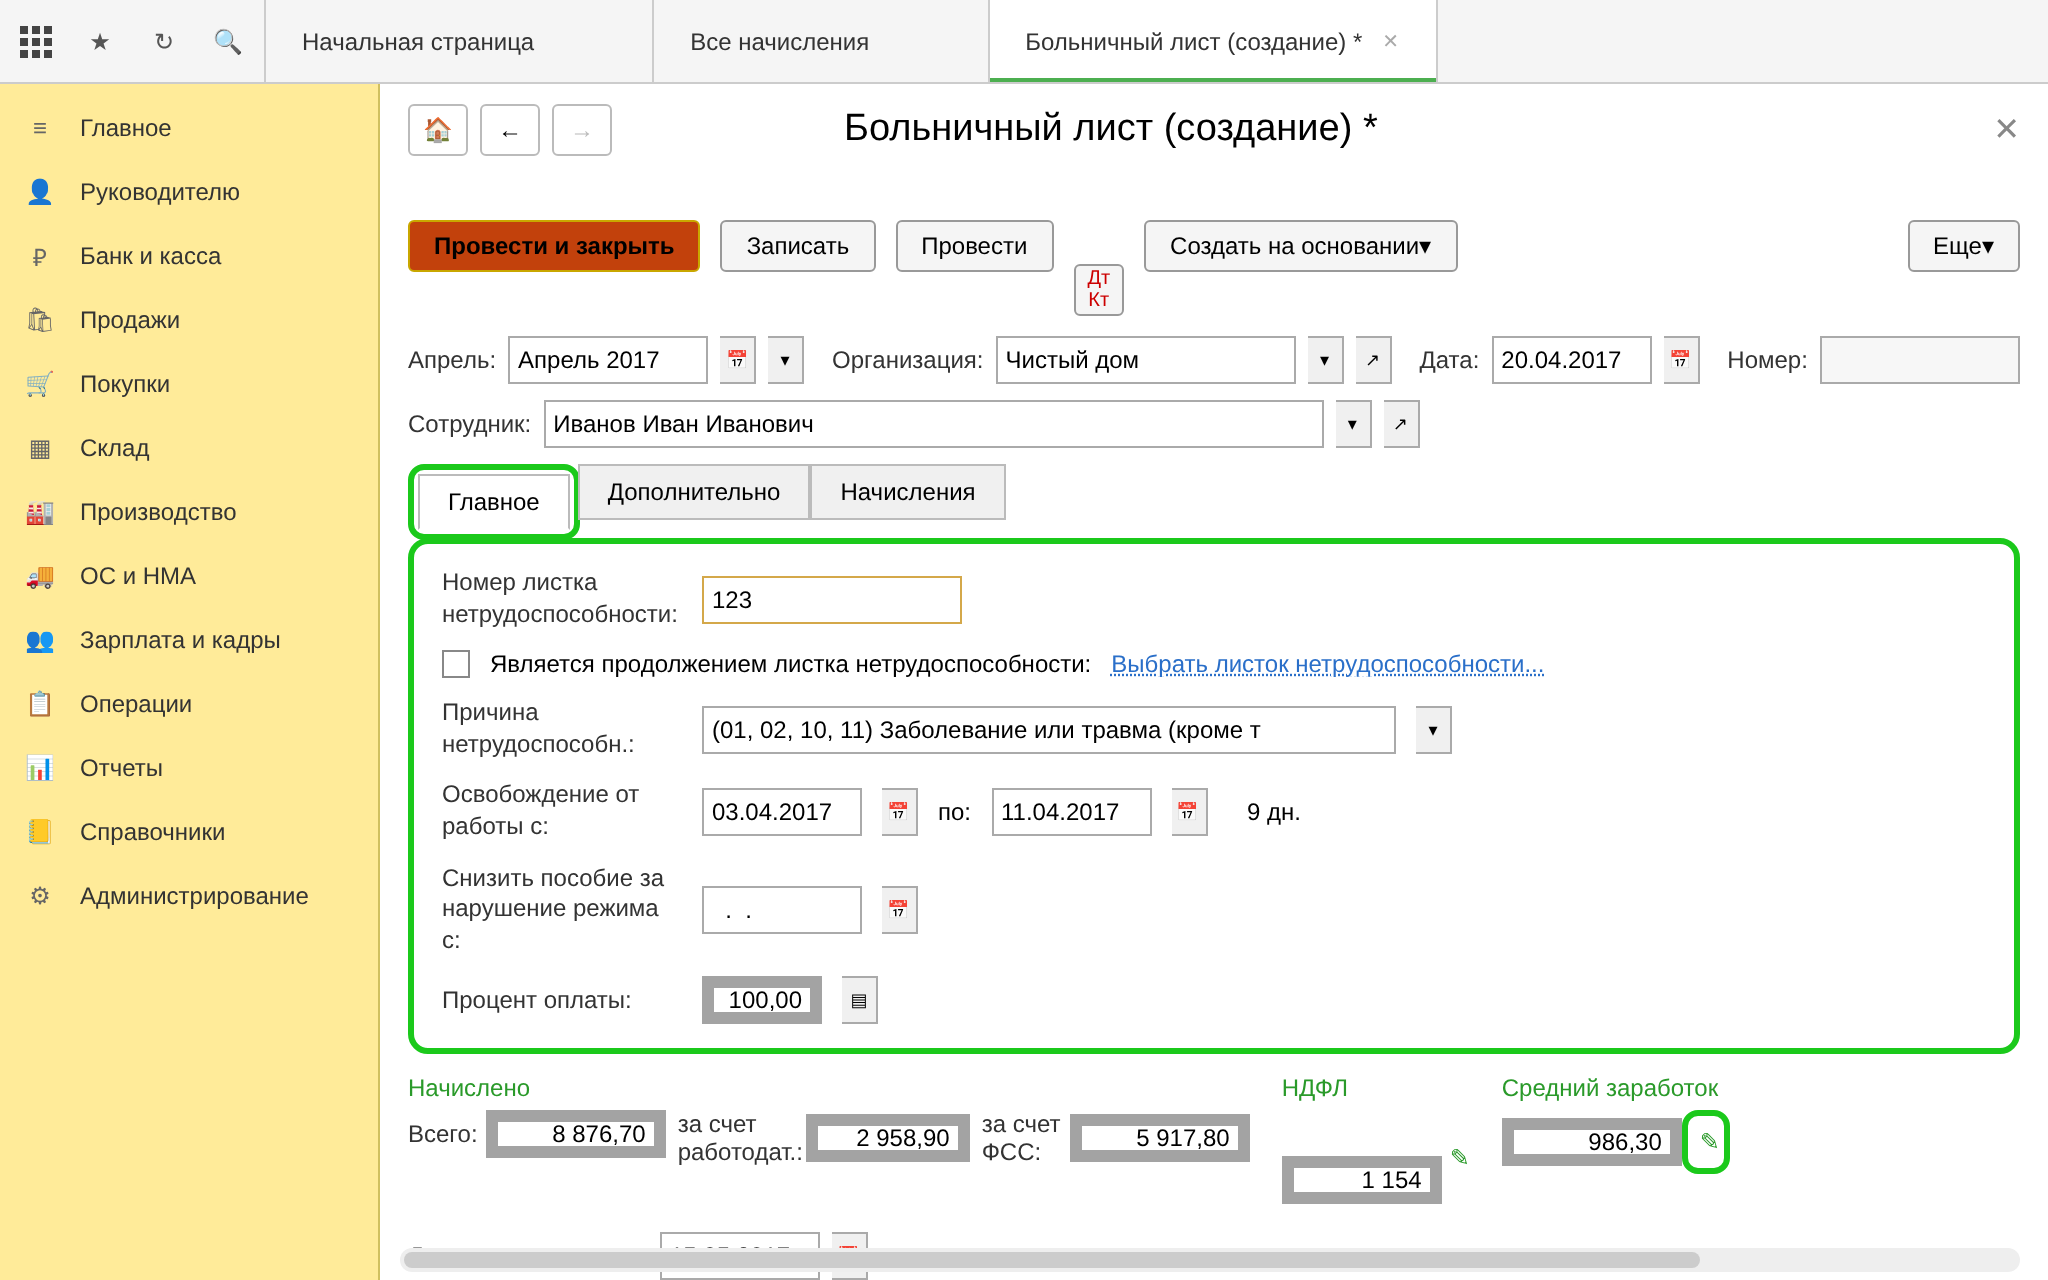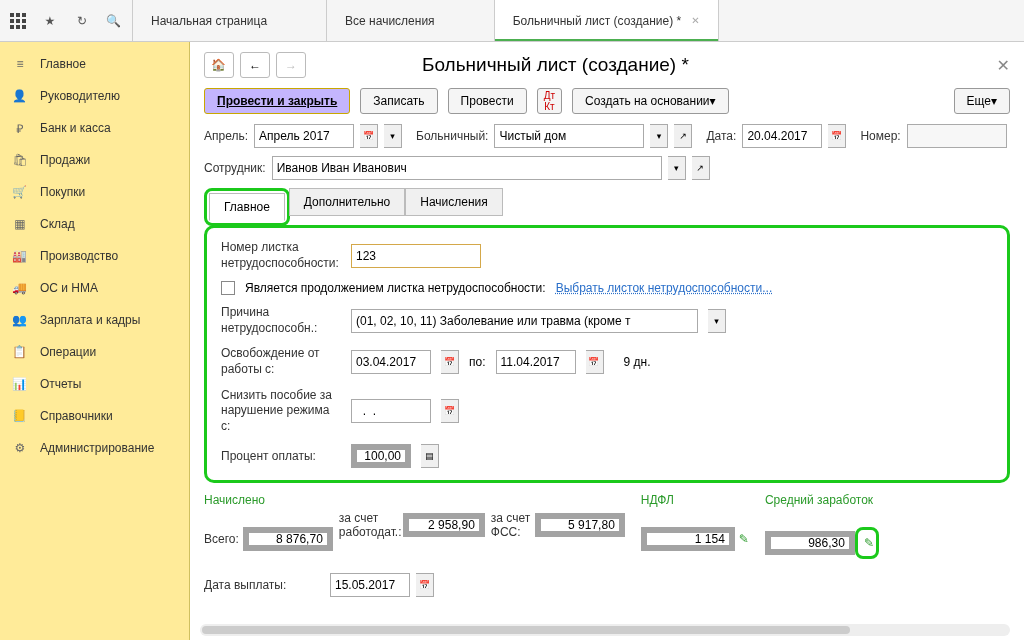--- a/index.html
+++ b/index.html
@@ -17,38 +17,38 @@
 .side-item { display: flex; align-items: center; padding: 8px 12px; cursor: pointer; color: #333; gap: 12px; }
 .side-icon { width: 16px; height: 16px; color: #666; display: flex; align-items: center; justify-content: center; }
 .content { flex: 1; background: #fff; display: flex; flex-direction: column; padding: 10px 14px 0; position: relative; overflow: hidden; }
 .title-row { display: flex; align-items: center; gap: 6px; margin-bottom: 10px; }
 .nav-btn { width: 30px; height: 26px; border: 1px solid #bbb; border-radius: 3px; background: #fff; display: flex; align-items: center; justify-content: center; cursor: pointer; }
 .nav-btn.disabled { color: #bbb; }
 .page-title { font-size: 19px; font-weight: normal; margin-left: 110px; }
 .close-x { margin-left: auto; font-size: 16px; color: #888; cursor: pointer; }
 .action-row { display: flex; align-items: center; gap: 10px; margin-bottom: 10px; }
 .btn { height: 26px; padding: 0 12px; border: 1px solid #999; border-radius: 3px; background: #f5f5f5; cursor: pointer; display: flex; align-items: center; }
-.btn-primary { background: #c4b5fd; border-color: #c9a700; font-weight: bold; text-decoration: underline; }
-.btn-sm { padding: 0 6px; }
+.btn-primary { background: #c2410c; border-color: #c9a700; font-weight: bold; }
+.btn-sm { padding: 0 6px; margin-top: 44px; }
 .field-row { display: flex; align-items: center; gap: 6px; margin-bottom: 8px; }
 .label { color: #333; }
 .input { height: 24px; border: 1px solid #aaa; padding: 0 4px; background: #fff; }
 .input-ro { background: #f7f7f7; }
 .dd-btn { width: 18px; height: 24px; border: 1px solid #aaa; border-left: none; background: #f0f0f0; display: flex; align-items: center; justify-content: center; cursor: pointer; font-size: 9px; }
 .subtabs { display: flex; margin-bottom: 0; }
 .subtab { height: 28px; padding: 0 14px; display: flex; align-items: center; border: 1px solid #bbb; background: #f0f0f0; cursor: pointer; }
 .subtab.active { background: #fff; border-bottom: 1px solid #fff; position: relative; z-index: 2; }
 .highlight-tab { border: 3px solid #1bc91b; border-radius: 8px; padding: 2px; display: inline-block; margin-right: -1px; }
 .panel { border: 3px solid #1bc91b; border-radius: 10px; padding: 12px 14px; margin-top: -1px; position: relative; }
 .panel-row { display: flex; align-items: center; margin-bottom: 10px; gap: 10px; }
 .panel-label { width: 120px; color: #333; line-height: 1.3; }
 .link { color: #2a6fc9; text-decoration: underline dotted; cursor: pointer; }
 .check { width: 14px; height: 14px; border: 1px solid #888; background: #fff; }
 .calc-row { display: flex; align-items: flex-start; gap: 6px; margin-top: 10px; }
-.calc-group-title { color: #2a9a2a; margin-bottom: 20px; }
+.calc-group-title { color: #2a9a2a; margin-bottom: 4px; }
 .calc-label { color: #333; }
 .num-input { height: 24px; border: 6px solid #a3a3a3; text-align: right; padding: 0 4px; }
 .edit-pencil { color: #2a9a2a; cursor: pointer; margin-left: 4px; }
 .pencil-box { border: 3px solid #1bc91b; border-radius: 8px; padding: 6px 2px; }
 .scrollbar-h { position: absolute; bottom: 4px; left: 200px; right: 14px; height: 12px; background: #eee; border-radius: 6px; }
 .scrollbar-h::after { content: ""; position: absolute; left: 2px; top: 2px; width: 80%; height: 8px; background: #ccc; border-radius: 4px; }
 .grid-icon { display: grid; grid-template-columns: repeat(3, 4px); grid-template-rows: repeat(3, 4px); gap: 2px; }
 .grid-icon span { background: #444; }
 </style>
 </head>
@@ -168,21 +168,21 @@
           <span>Еще</span> 
           <span>▾</span>
         </button>
     </div>
 
     <div class="field-row">
       <span class="label">Апрель:</span>
       <input class="input" style="width: 100px;" value="Апрель 2017">
       <div class="dd-btn">📅</div>
       <div class="dd-btn">▾</div>
-      <span class="label" style="margin-left:8px">Больничный:</span>
+      <span class="label" style="margin-left:8px">Организация:</span>
       <input class="input" style="width: 150px;" value="Чистый дом">
       <div class="dd-btn">▾</div>
       <div class="dd-btn">↗</div>
       <span class="label" style="margin-left:8px">Дата:</span>
       <input class="input" style="width: 80px;" value="20.04.2017">
       <div class="dd-btn">📅</div>
       <span class="label" style="margin-left:8px">Номер:</span>
       <input class="input input-ro" style="width: 100px;" value="">
     </div>
 
@@ -249,21 +249,21 @@
         <span class="calc-label" style="width:60px">за счет работодат.:</span>
         <input class="num-input" style="width: 82px;" value="2 958,90">
       </div>
       <div style="display:flex;align-items:center;gap:4px;margin-top:18px">
         <span class="calc-label" style="width:40px">за счет ФСС:</span>
         <input class="num-input" style="width: 90px;" value="5 917,80">
       </div>
       <div style="margin-left:10px">
         <div class="calc-group-title">НДФЛ</div>
         <div style="display:flex;align-items:center">
-          <input class="num-input" style="width: 94px;" value="1 154">
+          <input class="num-input" style="width: 80px; margin-top: 23px;" value="1 154">
           <span class="edit-pencil">✎</span>
         </div>
       </div>
       <div style="margin-left:10px">
         <div class="calc-group-title">Средний заработок</div>
         <div style="display:flex;align-items:center">
           <input class="num-input" style="width: 90px;" value="986,30">
           <span class="pencil-box"><span class="edit-pencil">✎</span></span>
         </div>
       </div>

